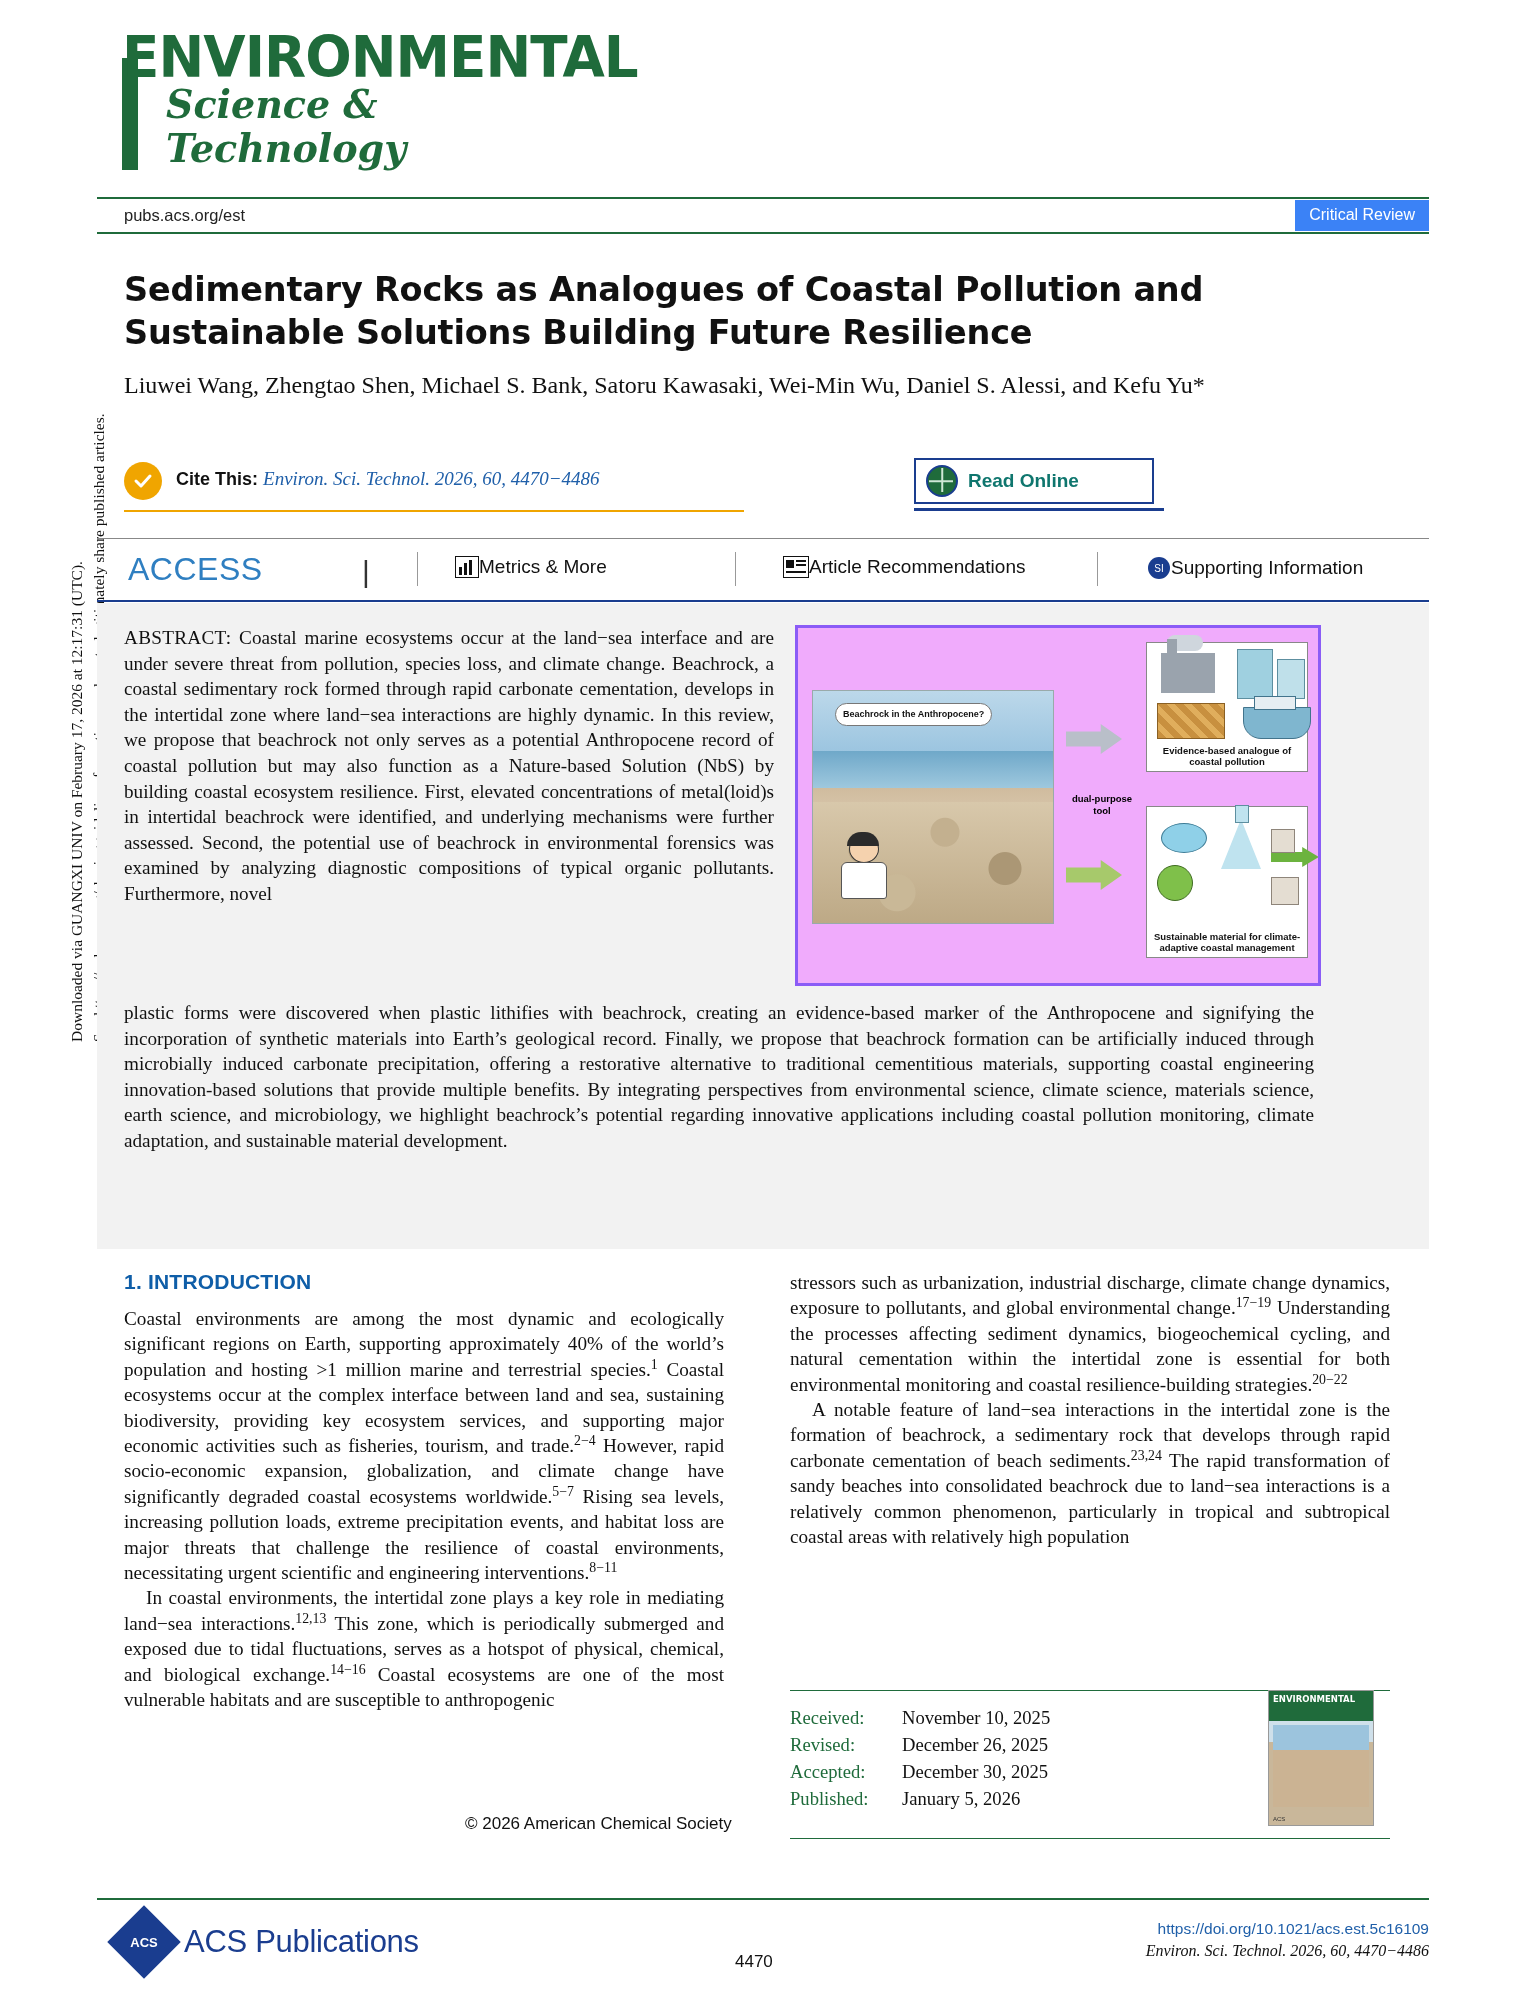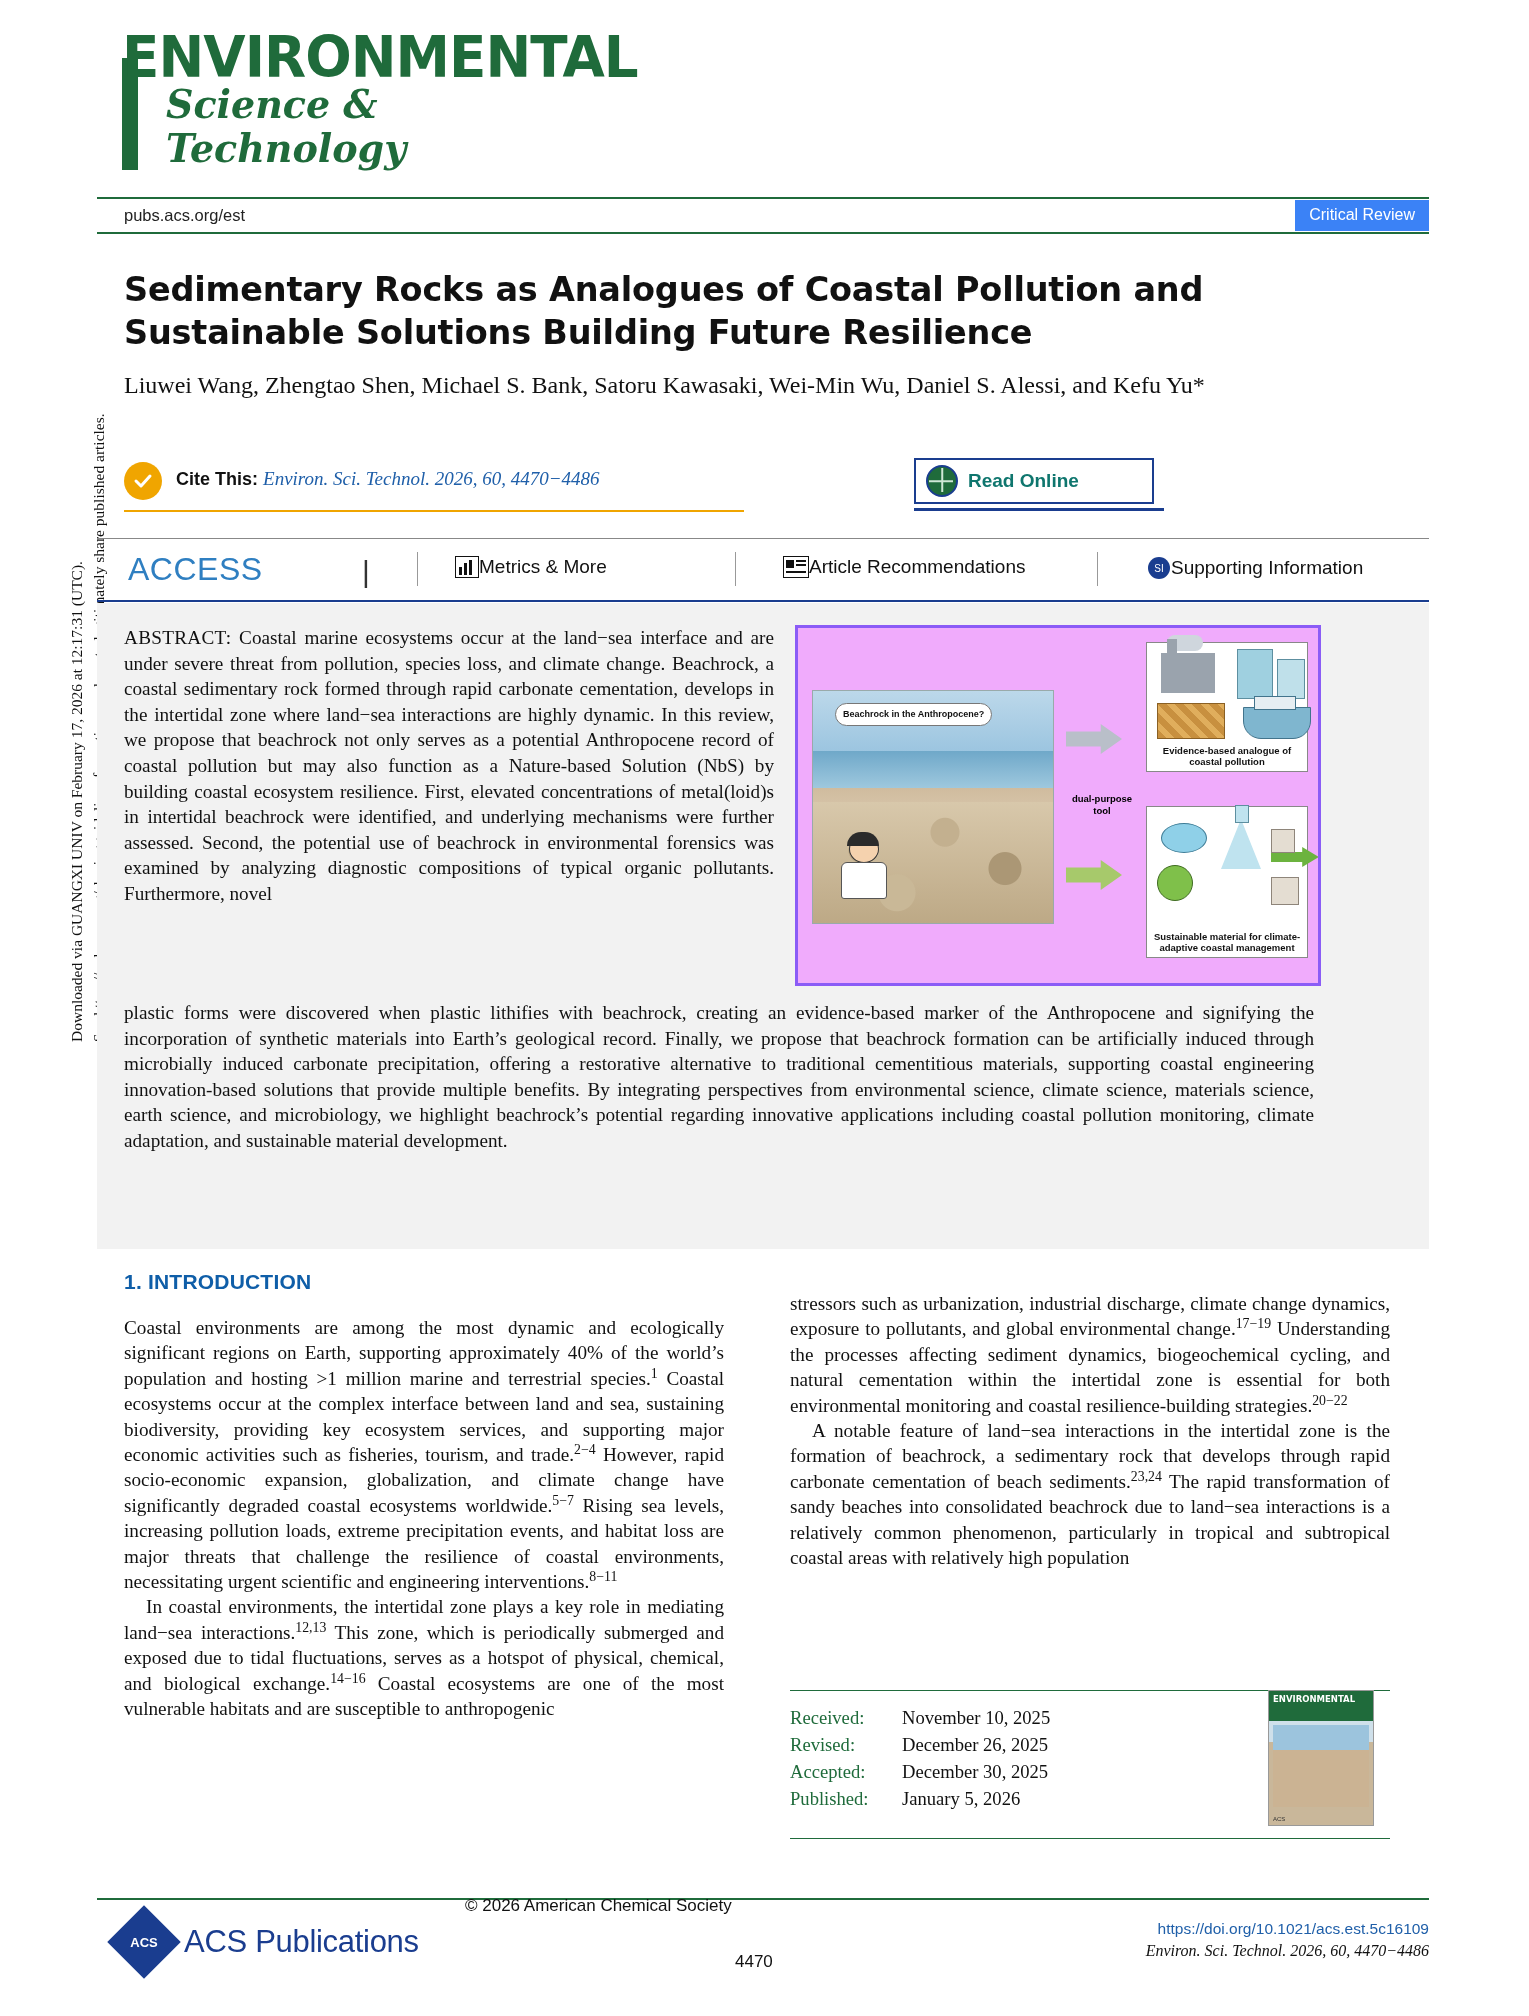--- a/index.html
+++ b/index.html
@@ -303,21 +303,21 @@
     letter-spacing:0.2px;
   }
   .body-text {
     font-family:"Liberation Serif", serif;
     font-size:19.2px;
     line-height:25.4px;
     text-align:justify;
     color:#111;
   }
   .body-text p { margin:0; text-indent:22px; }
-  .body-text p.first { text-indent:0;margin-top:21px; }
+  .body-text p.first { text-indent:0; }
   sup { font-size:0.72em; vertical-align:super; line-height:0; }
 
   
   .recv-rule-top {
     position:absolute; left:790px; top:1690px; width:600px;
     border-top:1.5px solid #1f6b3b;
   }
   .recv {
     position:absolute; left:790px; top:1704px; width:420px;
     font-family:"Liberation Serif", serif;
@@ -368,21 +368,21 @@
     position:absolute; inset:0; display:flex; align-items:center; justify-content:center;
     transform:rotate(-45deg);
     color:#fff; font-family:"Liberation Sans",sans-serif; font-weight:bold; font-size:13px;
   }
   .acs-word {
     margin-left:14px;
     font-family:"Liberation Sans", sans-serif;
     font-size:31px; color:#1a3d8f; letter-spacing:-0.3px;
   }
   .copyright {
-    position:absolute; left:465px; top:1896px;
+    position:absolute; left:465px; top:1814px;
     font-family:"Liberation Sans", sans-serif;
     font-size:17px; color:#111;text-align:right;
   }
   .pagenum {
     position:absolute; left:735px; top:1952px;
     font-family:"Liberation Sans", sans-serif;
     font-size:17px; color:#111;
   }
   .doi {
     position:absolute; right:100px; top:1920px;

